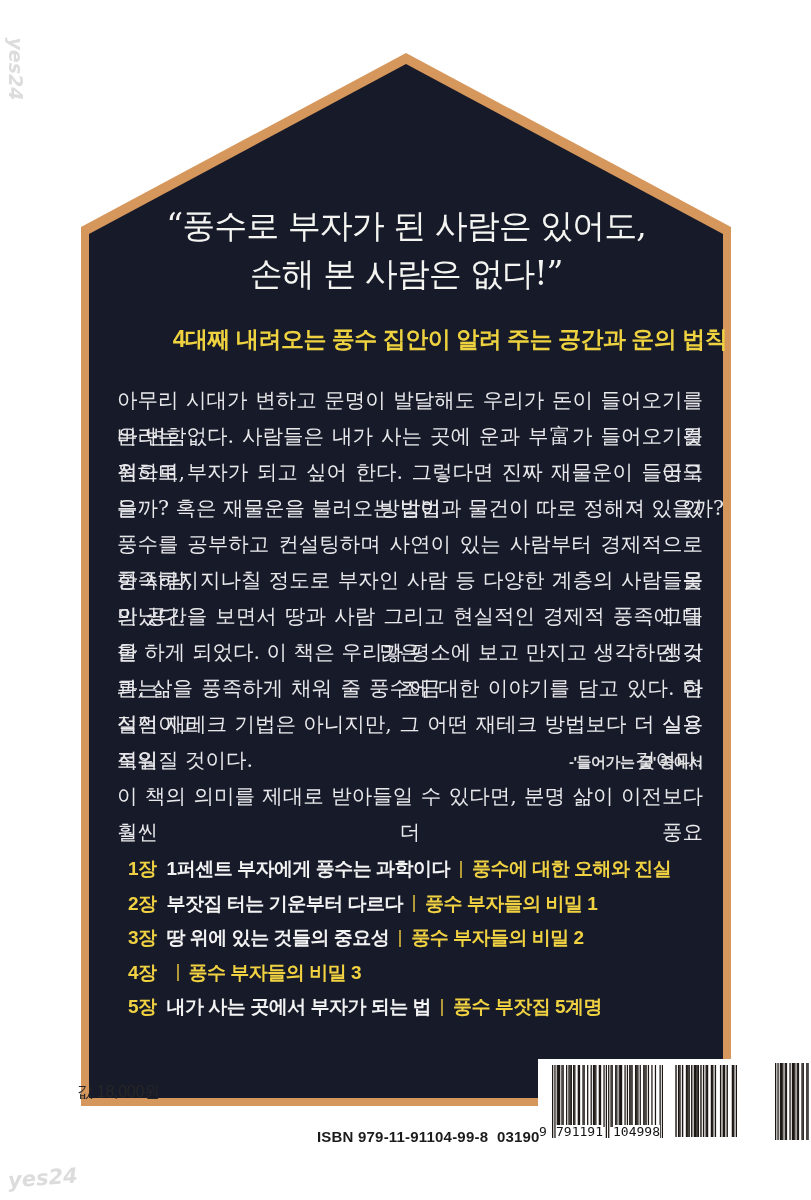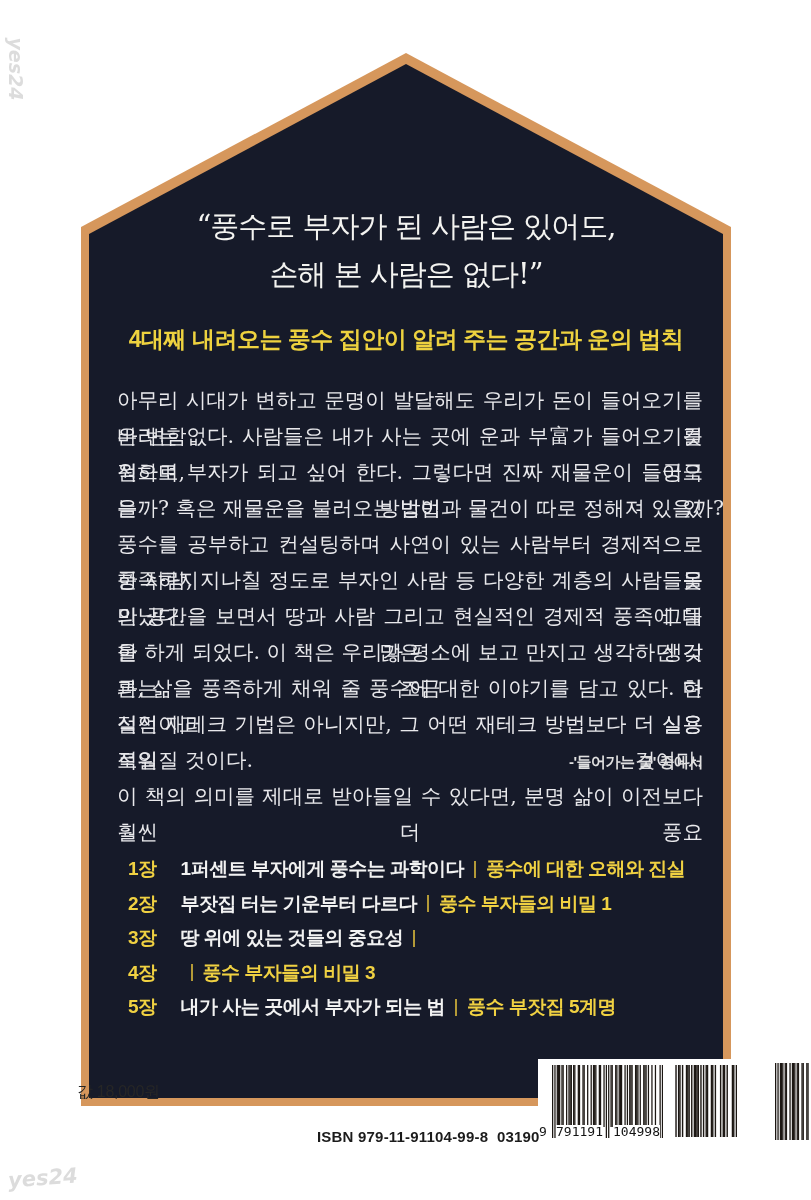--- a/index.html
+++ b/index.html
@@ -7,42 +7,42 @@
   #page{position:relative;width:811px;height:1200px;background:#ffffff;}
 
   
   .house-outer{position:absolute;inset:0;background:#d6975c;
     clip-path:polygon(406px 53px,731px 227px,731px 1106px,81px 1106px,81px 227px);}
   .house-inner{position:absolute;inset:0;background:#161a29;
     clip-path:polygon(406px 64px,723px 234px,723px 1098px,89px 1098px,89px 234px);}
 
   
   .quote{position:absolute;left:81px;top:202px;width:650px;text-align:center;
-    color:#f4f4f1;font-family:"DejaVu Serif",serif;font-size:29px;line-height:48px;
+    color:#f4f4f1;font-family:"DejaVu Serif",serif;font-size:33px;line-height:48px;
     letter-spacing:-1px;font-weight:400;}
 
   
   .subtitle{position:absolute;left:81px;top:324px;width:650px;text-align:center;
     color:#eed23f;font-size:23px;font-weight:700;letter-spacing:-0.5px;
-    font-family:"Liberation Sans",sans-serif;}
+    font-family:"Liberation Sans",sans-serif;padding-left:44px;}
 
   
   .intro{position:absolute;left:117px;top:382px;width:586px;
     color:#e9e9ec;font-family:"DejaVu Serif",serif;font-size:20.5px;}
   .intro .line{height:36px;line-height:36px;white-space:nowrap;}
   .intro .line.j{white-space:normal;text-align:justify;text-align-last:justify;}
   .intro .last-line{display:flex;justify-content:space-between;align-items:baseline;}
   .attr{font-family:"Liberation Sans",sans-serif;font-size:15px;font-weight:700;
     color:#e0e0e0;letter-spacing:-0.5px;}
 
   
   .chapters{position:absolute;left:128px;top:852px;width:580px;}
   .ch-row{display:flex;align-items:center;height:34.5px;font-size:19px;font-weight:700;
     letter-spacing:-0.5px;color:#f2f2f2;font-family:"Liberation Sans",sans-serif;white-space:nowrap;}
-  .ch-num{color:#f0d142;margin-right:24px;}
+  .ch-num{color:#f0d142;margin-right:10px;}
   .ch-div{display:inline-block;width:2px;height:17px;background:rgba(233,197,60,.75);margin:0 10px;flex:0 0 auto;}
   .ch-tag{color:#f0d142;}
 
   
   .bc-box{position:absolute;left:538px;top:1059px;width:273px;height:101px;background:#ffffff;}
   .bc-box svg rect{fill:#1c1713;}
   #main-bars{position:absolute;left:14px;top:6px;}
   #addon-bars{position:absolute;left:136px;top:6px;}
   #edge-bars{position:absolute;left:237px;top:4px;}
   .bc-digit{position:absolute;top:66px;height:14px;line-height:14px;
@@ -108,20 +108,21 @@
     <div class="ch-row">
       <span class="ch-num">2장</span>
       <span class="ch-title">부잣집 터는 기운부터 다르다</span>
       <span class="ch-div"></span>
       <span class="ch-tag">풍수 부자들의 비밀 1</span>
     </div>
     <div class="ch-row">
       <span class="ch-num">3장</span>
       <span class="ch-title">땅 위에 있는 것들의 중요성</span>
       <span class="ch-div"></span>
+      <span class="ch-tag">풍수 부자들의 비밀 2</span>
     </div>
     <div class="ch-row">
       <span class="ch-num">4장</span>
       <span class="ch-div"></span>
       <span class="ch-tag">풍수 부자들의 비밀 3</span>
     </div>
     <div class="ch-row">
       <span class="ch-num">5장</span>
       <span class="ch-title">내가 사는 곳에서 부자가 되는 법</span>
       <span class="ch-div"></span>

